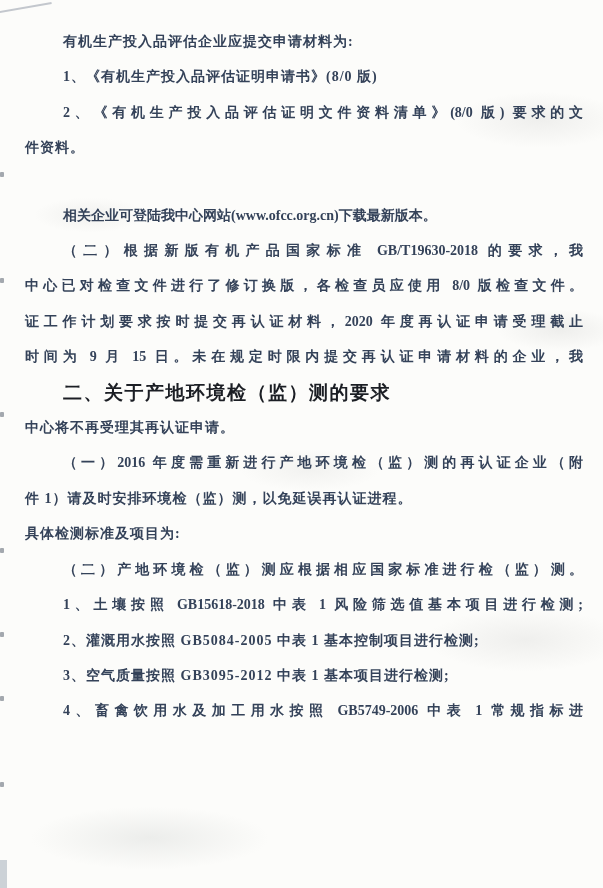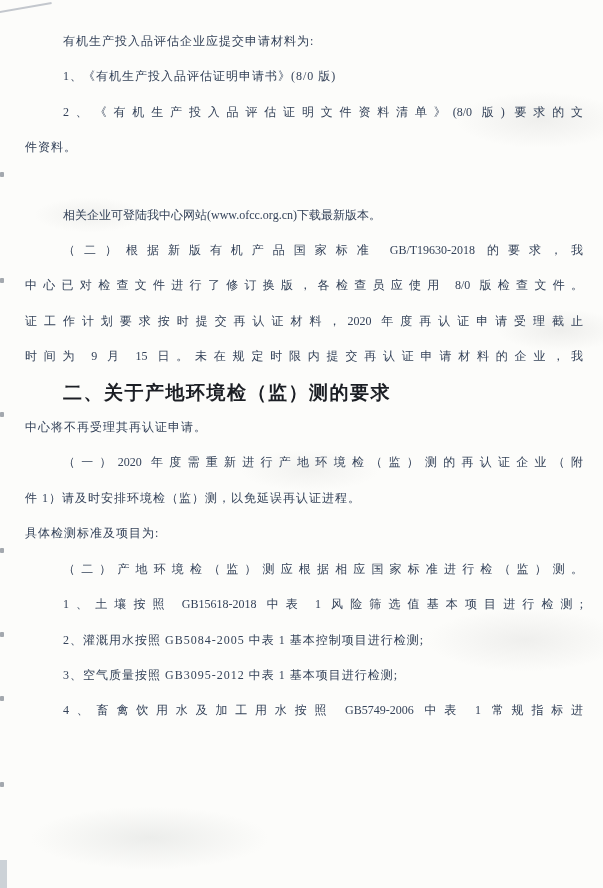--- a/index.html
+++ b/index.html
@@ -19,25 +19,26 @@
       radial-gradient(ellipse 80px 25px at 90px 215px, #f1f1ef 0%, rgba(241,241,239,0) 70%);
     font-family: "Liberation Serif", serif;
   }
   .text-block {
     position: absolute;
     left: 25px;
     top: 24px;
     width: 558px;
   }
   .line {
-    font-size: 12px;
+    font-size: 14px;
     line-height: 35.4px;
     letter-spacing: 1px;
     color: var(--ink, #344259);
     white-space: nowrap;
+    font-weight: bold;
   }
   .line.fill {
     white-space: normal;
     letter-spacing: 0;
     text-align: justify;
     text-align-last: justify;
   }
   .line.tight { letter-spacing: 0; margin-top: 32px; }
   .indent { text-indent: 38px; }
   .heading {
@@ -90,21 +91,21 @@
       <div class="line indent">1、《有机生产投入品评估证明申请书》(8/0 版)</div>
       <div class="line indent fill">2、《有机生产投入品评估证明文件资料清单》(8/0 版) 要求的文</div>
       <div class="line">件资料。</div>
       <div class="line indent tight">相关企业可登陆我中心网站(www.ofcc.org.cn)下载最新版本。</div>
       <div class="line indent fill">（二）根据新版有机产品国家标准 GB/T19630-2018 的要求，我</div>
       <div class="line fill">中心已对检查文件进行了修订换版，各检查员应使用 8/0 版检查文件。</div>
       <div class="line fill">证工作计划要求按时提交再认证材料，2020 年度再认证申请受理截止</div>
       <div class="line fill">时间为 9 月 15 日。未在规定时限内提交再认证申请材料的企业，我</div>
       <div class="line indent heading">二、关于产地环境检（监）测的要求</div>
       <div class="line">中心将不再受理其再认证申请。</div>
-      <div class="line indent fill">（一）2020 年度需重新进行产地环境检（监）测的再认证企业（附</div>
+      <div class="line indent fill">（一）2016 年度需重新进行产地环境检（监）测的再认证企业（附</div>
       <div class="line">件 1）请及时安排环境检（监）测，以免延误再认证进程。</div>
       <div class="line">具体检测标准及项目为:</div>
       <div class="line indent fill">（二）产地环境检（监）测应根据相应国家标准进行检（监）测。</div>
       <div class="line indent fill">1、土壤按照 GB15618-2018 中表 1 风险筛选值基本项目进行检测;</div>
       <div class="line indent">2、灌溉用水按照 GB5084-2005 中表 1 基本控制项目进行检测;</div>
       <div class="line indent">3、空气质量按照 GB3095-2012 中表 1 基本项目进行检测;</div>
       <div class="line indent fill">4、畜禽饮用水及加工用水按照 GB5749-2006 中表 1 常规指标进</div>
     </div>
 
 </div>

